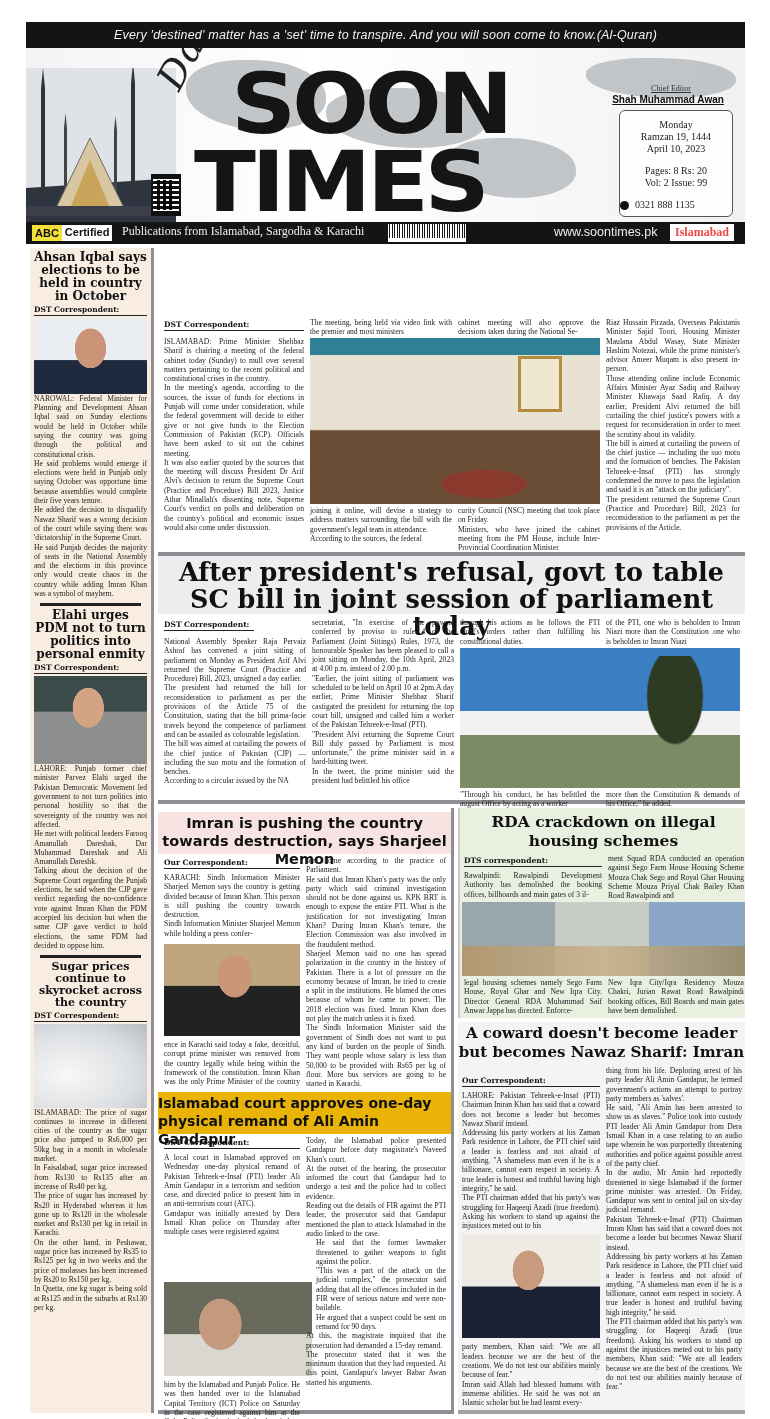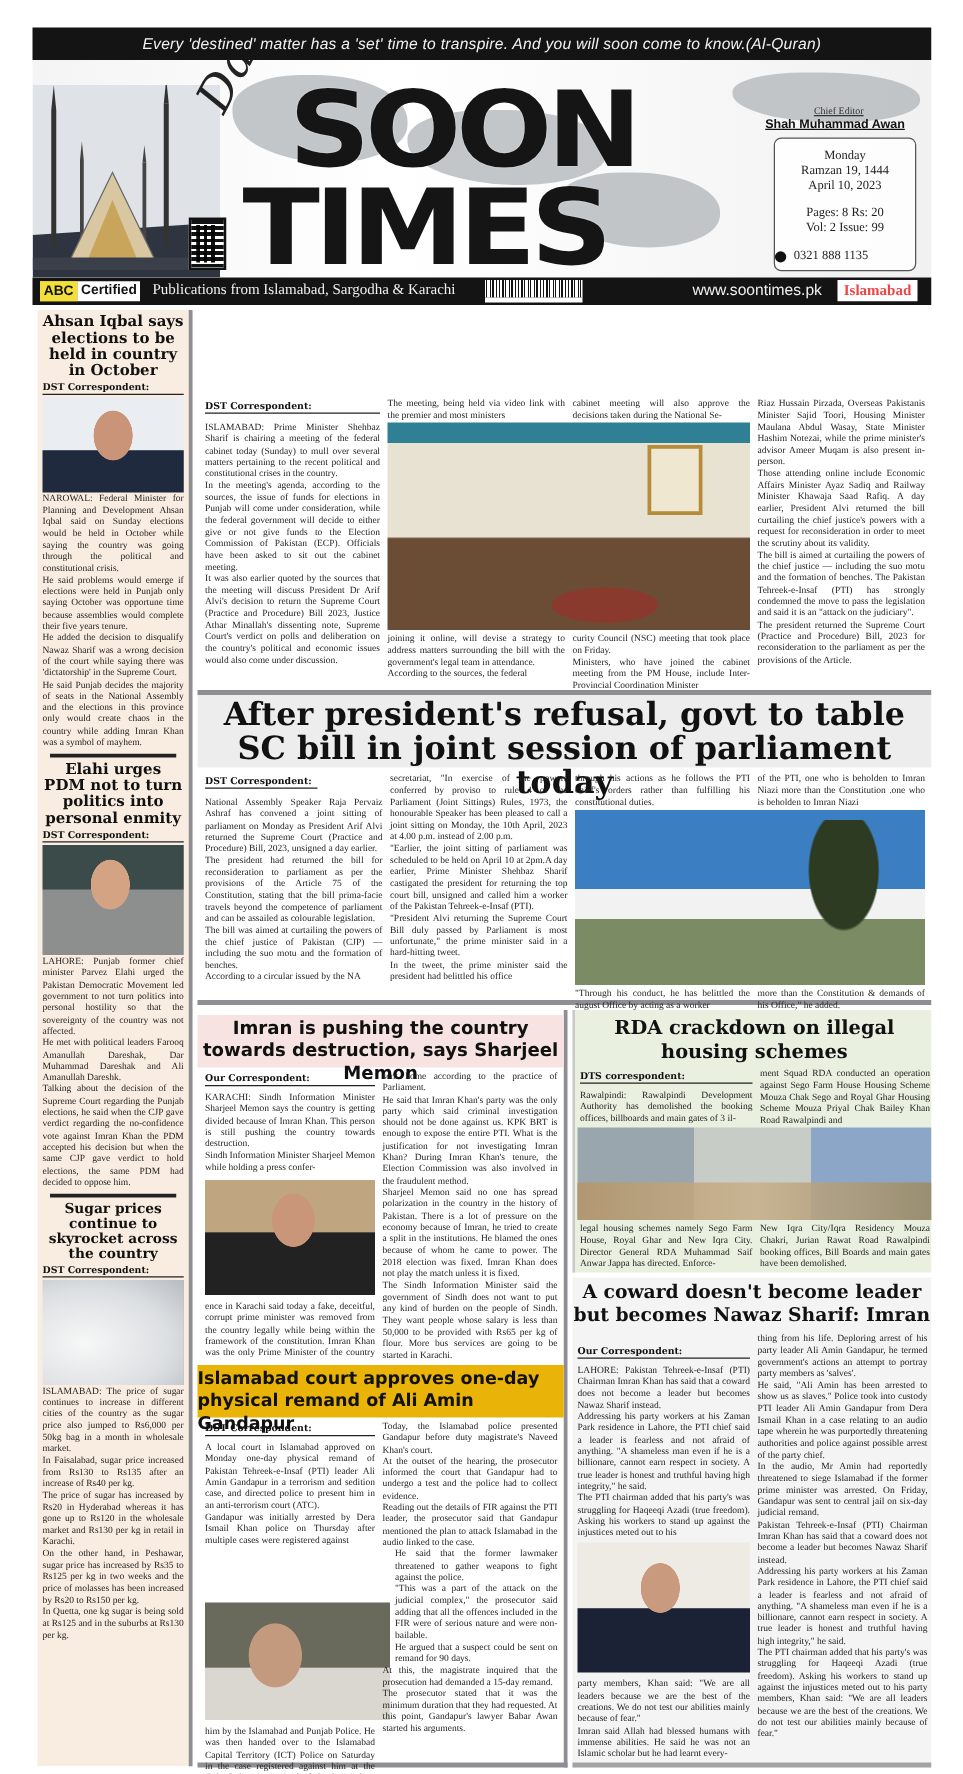--- a/index.html
+++ b/index.html
@@ -258,21 +258,21 @@
       <p>Sharjeel Memon said no one has spread polarization in the country in the history of Pakistan. There is a lot of pressure on the economy because of Imran, he tried to create a split in the institutions. He blamed the ones because of whom he came to power. The 2018 election was fixed. Imran Khan does not play the match unless it is fixed.</p>
       <p>The Sindh Information Minister said the government of Sindh does not want to put any kind of burden on the people of Sindh. They want people whose salary is less than 50,000 to be provided with Rs65 per kg of flour. More bus services are going to be started in Karachi.</p>
     </div>
   </article>
 
   <article class="box box-court">
     <h1 class="abs head-court">Islamabad court approves one-day physical remand of Ali Amin Gandapur</h1>
     <div class="col" style="left:6px;top:48px;width:136px;">
       <div class="corr">DST Correspondent:</div>
       <div class="btext" style="margin-top:4px;">
-        <p>A local court in Islamabad approved on Monday one-day physical remand of Pakistan Tehreek-e-Insaf (PTI) leader Ali Amin Gandapur in a terrorism and sedition case, and directed police to present him in an anti-terrorism court (ATC).</p>
+        <p>A local court in Islamabad approved on Wednesday one-day physical remand of Pakistan Tehreek-e-Insaf (PTI) leader Ali Amin Gandapur in a terrorism and sedition case, and directed police to present him in an anti-terrorism court (ATC).</p>
         <p>Gandapur was initially arrested by Dera Ismail Khan police on Thursday after multiple cases were registered against</p>
       </div>
     </div>
     <div class="col img img-gandapur" style="left:6px;top:194px;width:148px;height:94px;"></div>
     <div class="col btext" style="left:6px;top:292px;width:136px;">him by the Islamabad and Punjab Police. He was then handed over to the Islamabad Capital Territory (ICT) Police on Saturday in the case registered against him at the Golra Police Station in the federal capital.</div>
     <div class="col btext" style="left:148px;top:48px;width:140px;">
       <p>Today, the Islamabad police presented Gandapur before duty magistrate's Naveed Khan's court.</p>
       <p>At the outset of the hearing, the prosecutor informed the court that Gandapur had to undergo a test and the police had to collect evidence.</p>
       <p>Reading out the details of FIR against the PTI leader, the prosecutor said that Gandapur mentioned the plan to attack Islamabad in the audio linked to the case.</p>
       <p style="padding-left:10px;">He said that the former lawmaker threatened to gather weapons to fight against the police.</p>

